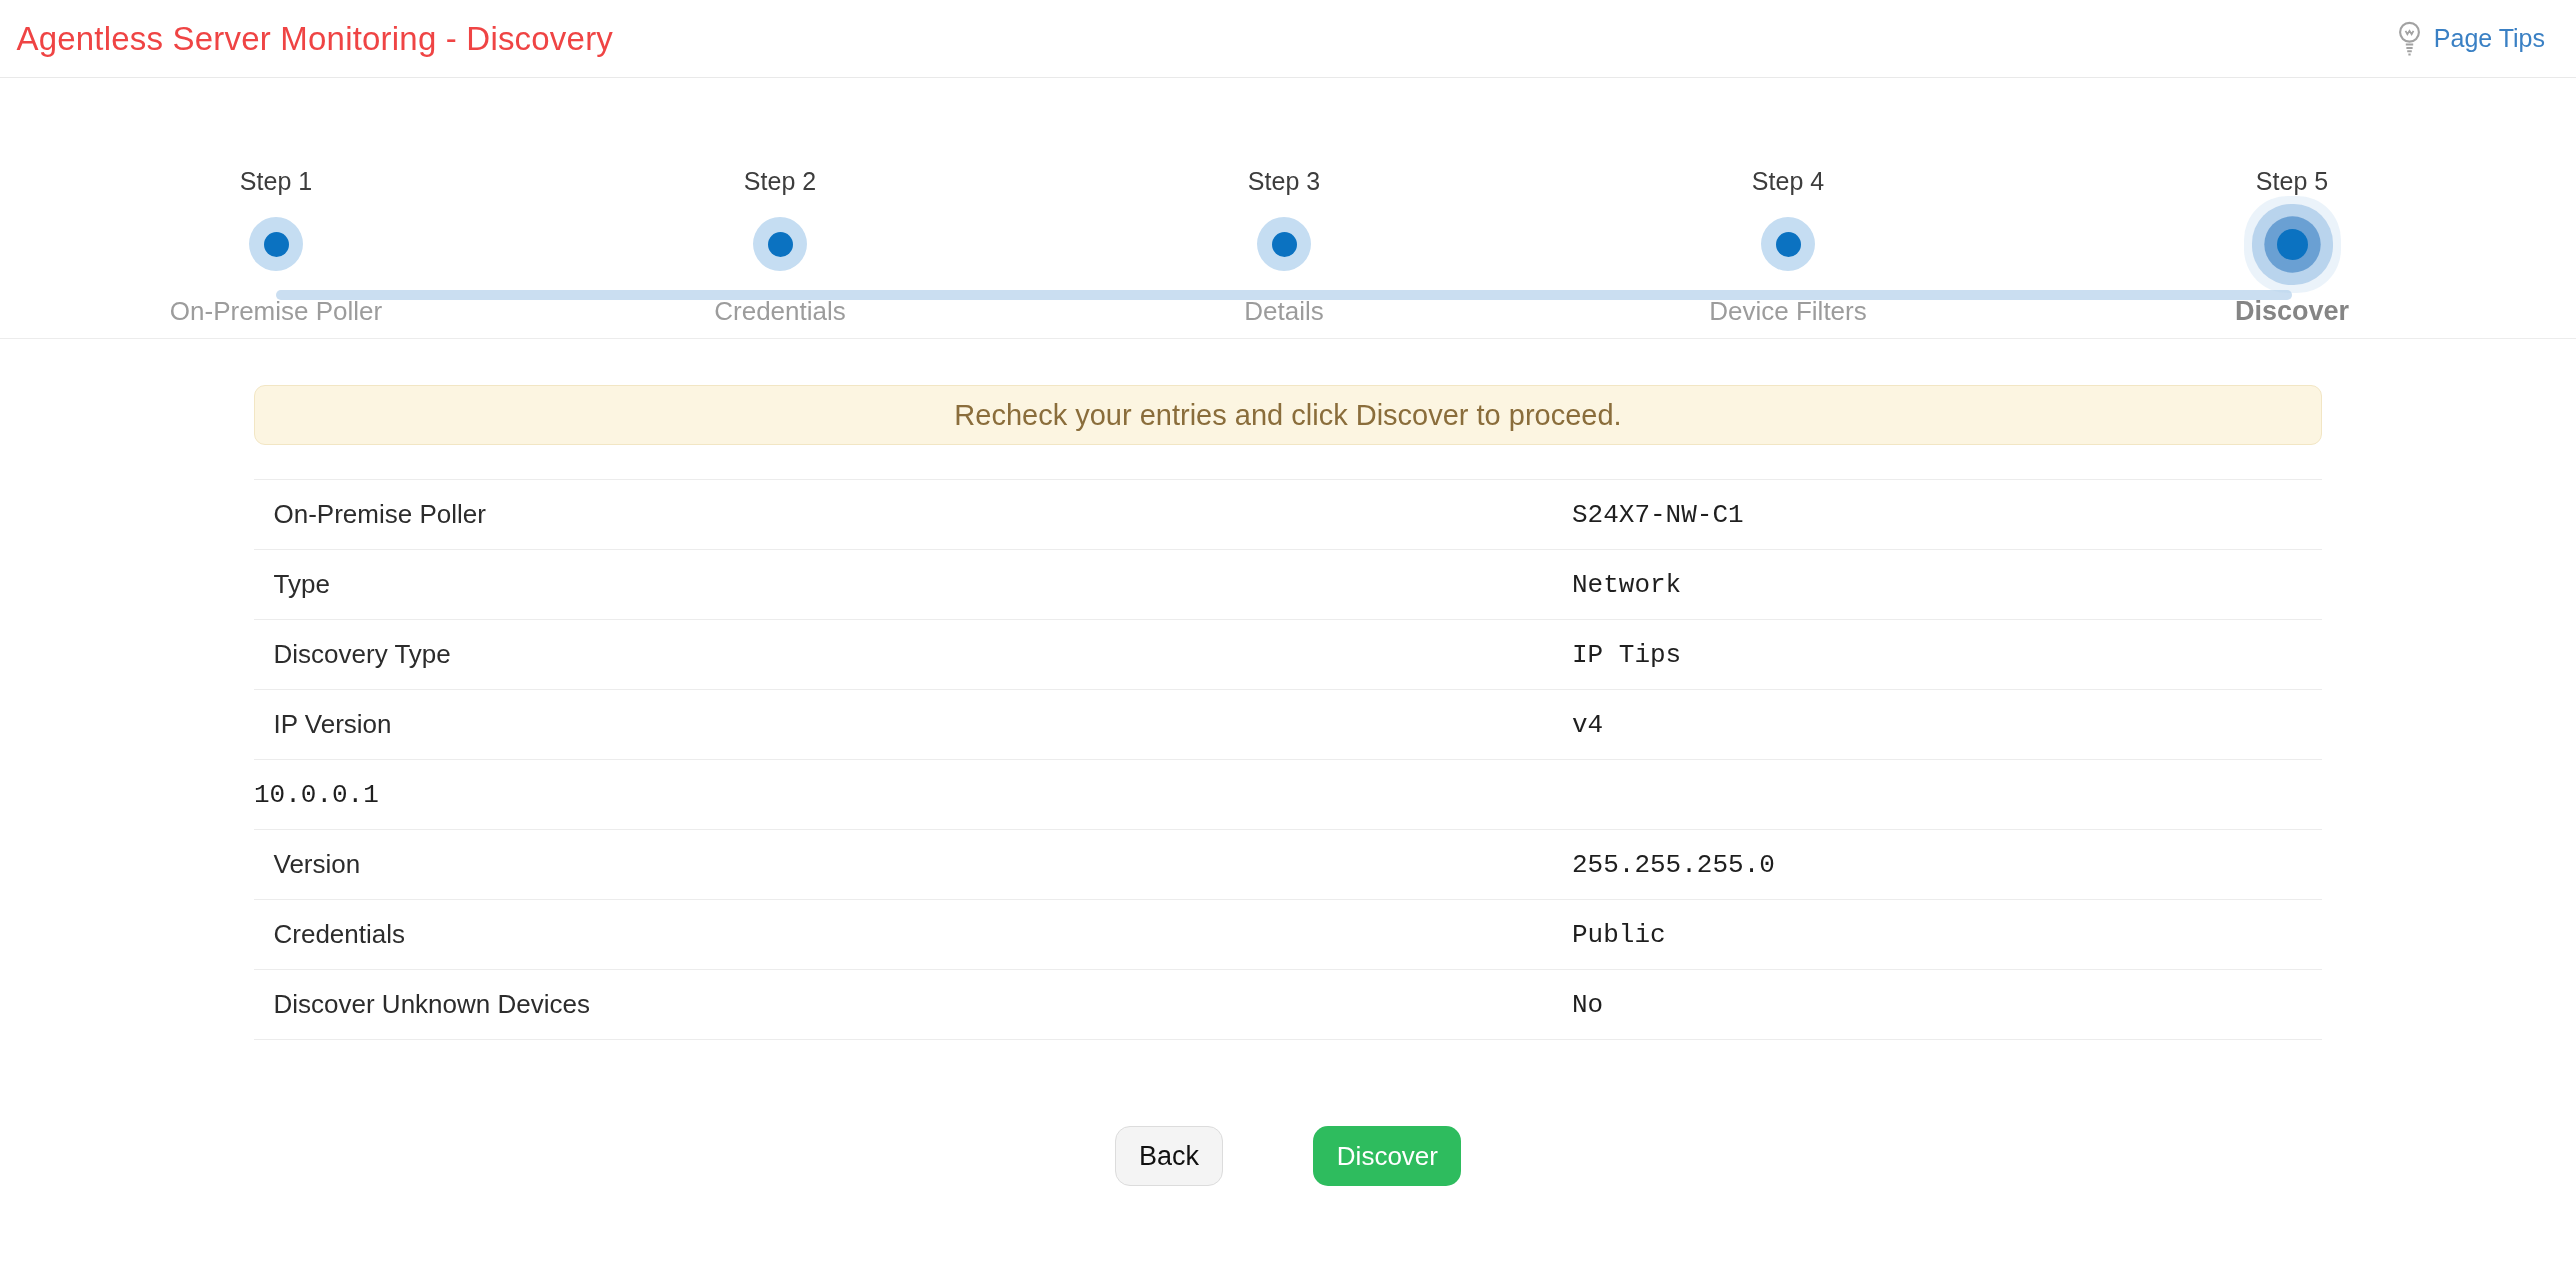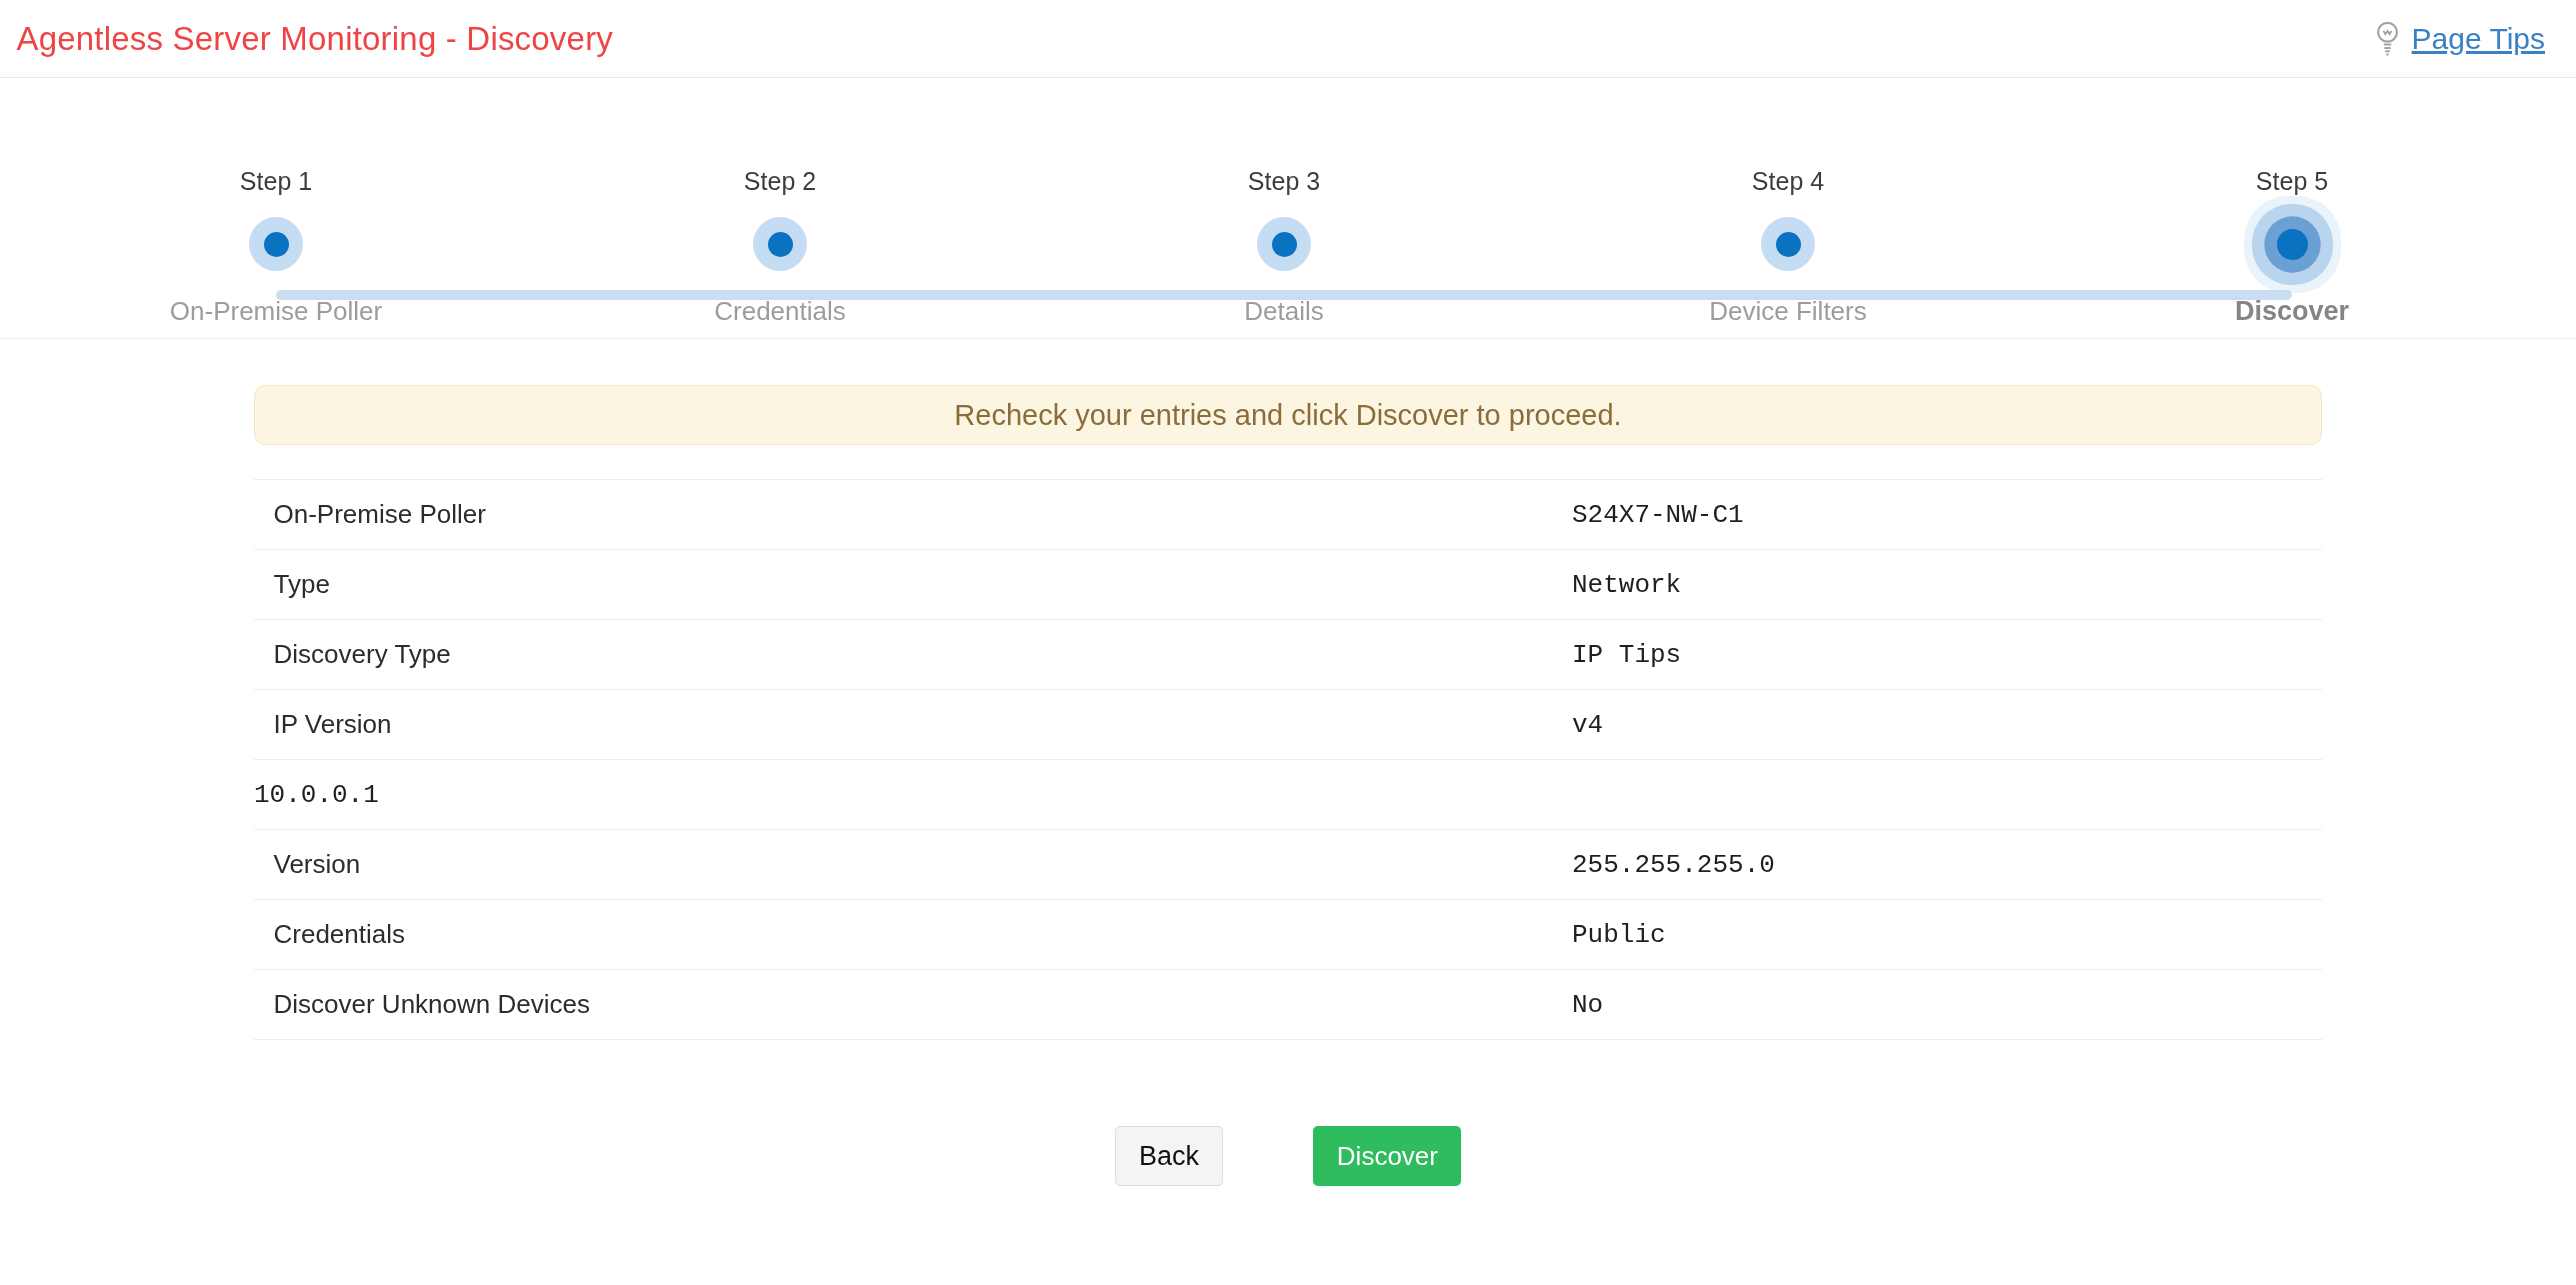--- a/index.html
+++ b/index.html
@@ -27,23 +27,22 @@
     color: #ef4444;
     letter-spacing: 0.2px;
   }
   .page-tips {
     display: flex;
     align-items: center;
     gap: 9.7px;
     cursor: pointer;
   }
   .page-tips .label {
-    font-size: 30px;
+    font-size: 25px;
     color: #3a80c4;
-    text-decoration: underline;
   }
 
   
   .stepper {
     position: relative;
     height: 261px;
     border-bottom: 1.9px solid #ececec;
     background: #fff;
   }
   .step-line {
@@ -157,21 +156,21 @@
     margin-top: 86px;
     display: flex;
     justify-content: center;
     align-items: center;
     gap: 90px;
   }
   .btn {
     height: 60px;
     font-family: "Liberation Sans", sans-serif;
     font-size: 27px;
-    border-radius: 5px;
+    border-radius: 15px;
     cursor: pointer;
     display: inline-flex;
     align-items: center;
     justify-content: center;
   }
   .btn-back {
     background: #f4f4f4;
     border: 1.9px solid #dcdcdc;
     color: #111111;
     padding: 0 23.4px;

